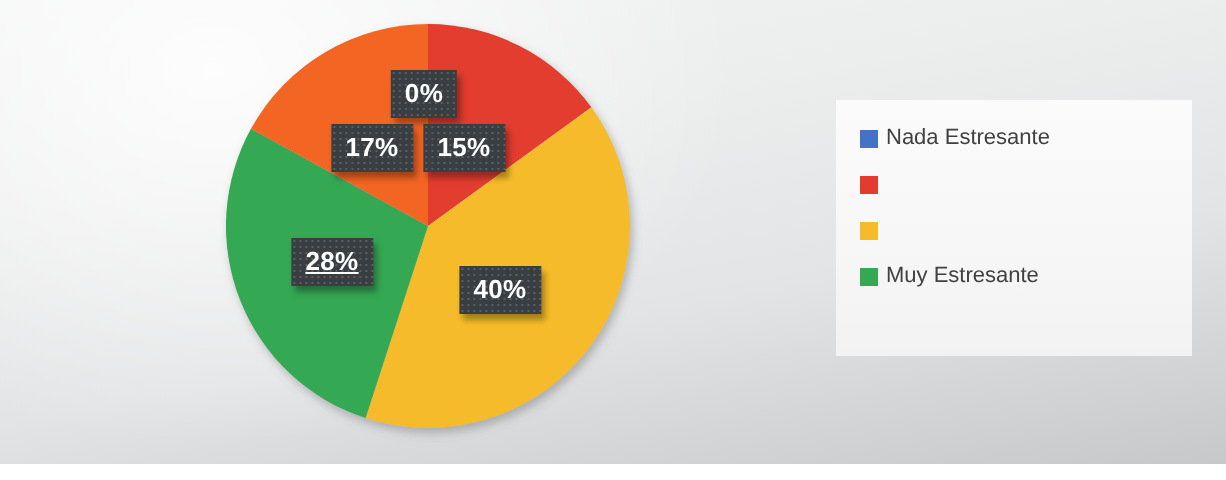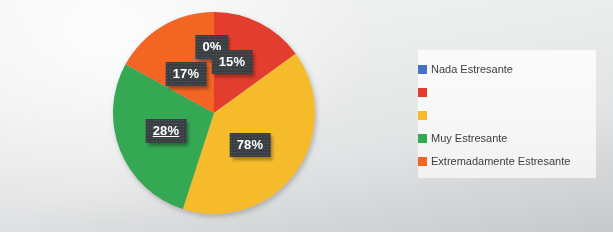--- a/index.html
+++ b/index.html
@@ -70,21 +70,21 @@
 
   
   #legend {
     position: absolute;
     left: 418px;
     top: 50px;
     width: 178px;
     height: 128px;
     background: linear-gradient(180deg, #fbfbfb 0%, #f7f7f7 55%, #f2f2f2 100%);
     box-sizing: border-box;
-    padding: 8px 0 0 0;
+    padding: 8px 0 0 12px;
   }
 
   .legend-row {
     display: flex;
     align-items: center;
     height: 23px;
   }
 
   .legend-swatch {
     width: 9px;
@@ -115,41 +115,37 @@
       <g id="pie-slices" filter="url(#pie-shadow)">
           <path d="M 101 101 L 101.00 0.00 A 101 101 0 0 1 182.71 41.63 Z" fill="#e23c2e" class="pie-slice"></path>
           <path d="M 101 101 L 182.71 41.63 A 101 101 0 0 1 69.79 197.06 Z" fill="#f5bb2b" class="pie-slice"></path>
           <path d="M 101 101 L 69.79 197.06 A 101 101 0 0 1 12.49 52.34 Z" fill="#34a853" class="pie-slice"></path>
           <path d="M 101 101 L 12.49 52.34 A 101 101 0 0 1 101.00 0.00 Z" fill="#f26522" class="pie-slice"></path>
         </g>
     </svg>
 
     <div id="data-label-layer">
         <div class="data-label" style="left: 212px; top: 47px;">0%</div>
-        <div class="data-label" style="left: 232px; top: 62px;">15%</div>
+        <div class="data-label" style="left: 232px; top: 74px;">15%</div>
         <div class="data-label" style="left: 186px; top: 74px; text-align: right;">17%</div>
         <div class="data-label" style="left: 166px; top: 131px; text-decoration: underline;">28%</div>
-        <div class="data-label" style="left: 250px; top: 145px;">78%</div>
+        <div class="data-label" style="left: 250px; top: 145px;">40%</div>
       </div>
   </div>
 
   <div id="legend">
       <div class="legend-row">
         <span class="legend-swatch" style="background: rgb(68, 114, 196);"></span>
         <span class="legend-label">Nada Estresante</span>
       </div>
       <div class="legend-row">
         <span class="legend-swatch" style="background: rgb(226, 60, 46);"></span>
       </div>
       <div class="legend-row">
         <span class="legend-swatch" style="background: rgb(245, 187, 43);"></span>
       </div>
       <div class="legend-row">
         <span class="legend-swatch" style="background: rgb(52, 168, 83);"></span>
         <span class="legend-label">Muy Estresante</span>
       </div>
-      <div class="legend-row">
-        <span class="legend-swatch" style="background: rgb(242, 101, 34);"></span>
-        <span class="legend-label">Extremadamente Estresante</span>
-      </div>
     </div>
 
 </div>
 
 </body></html>

